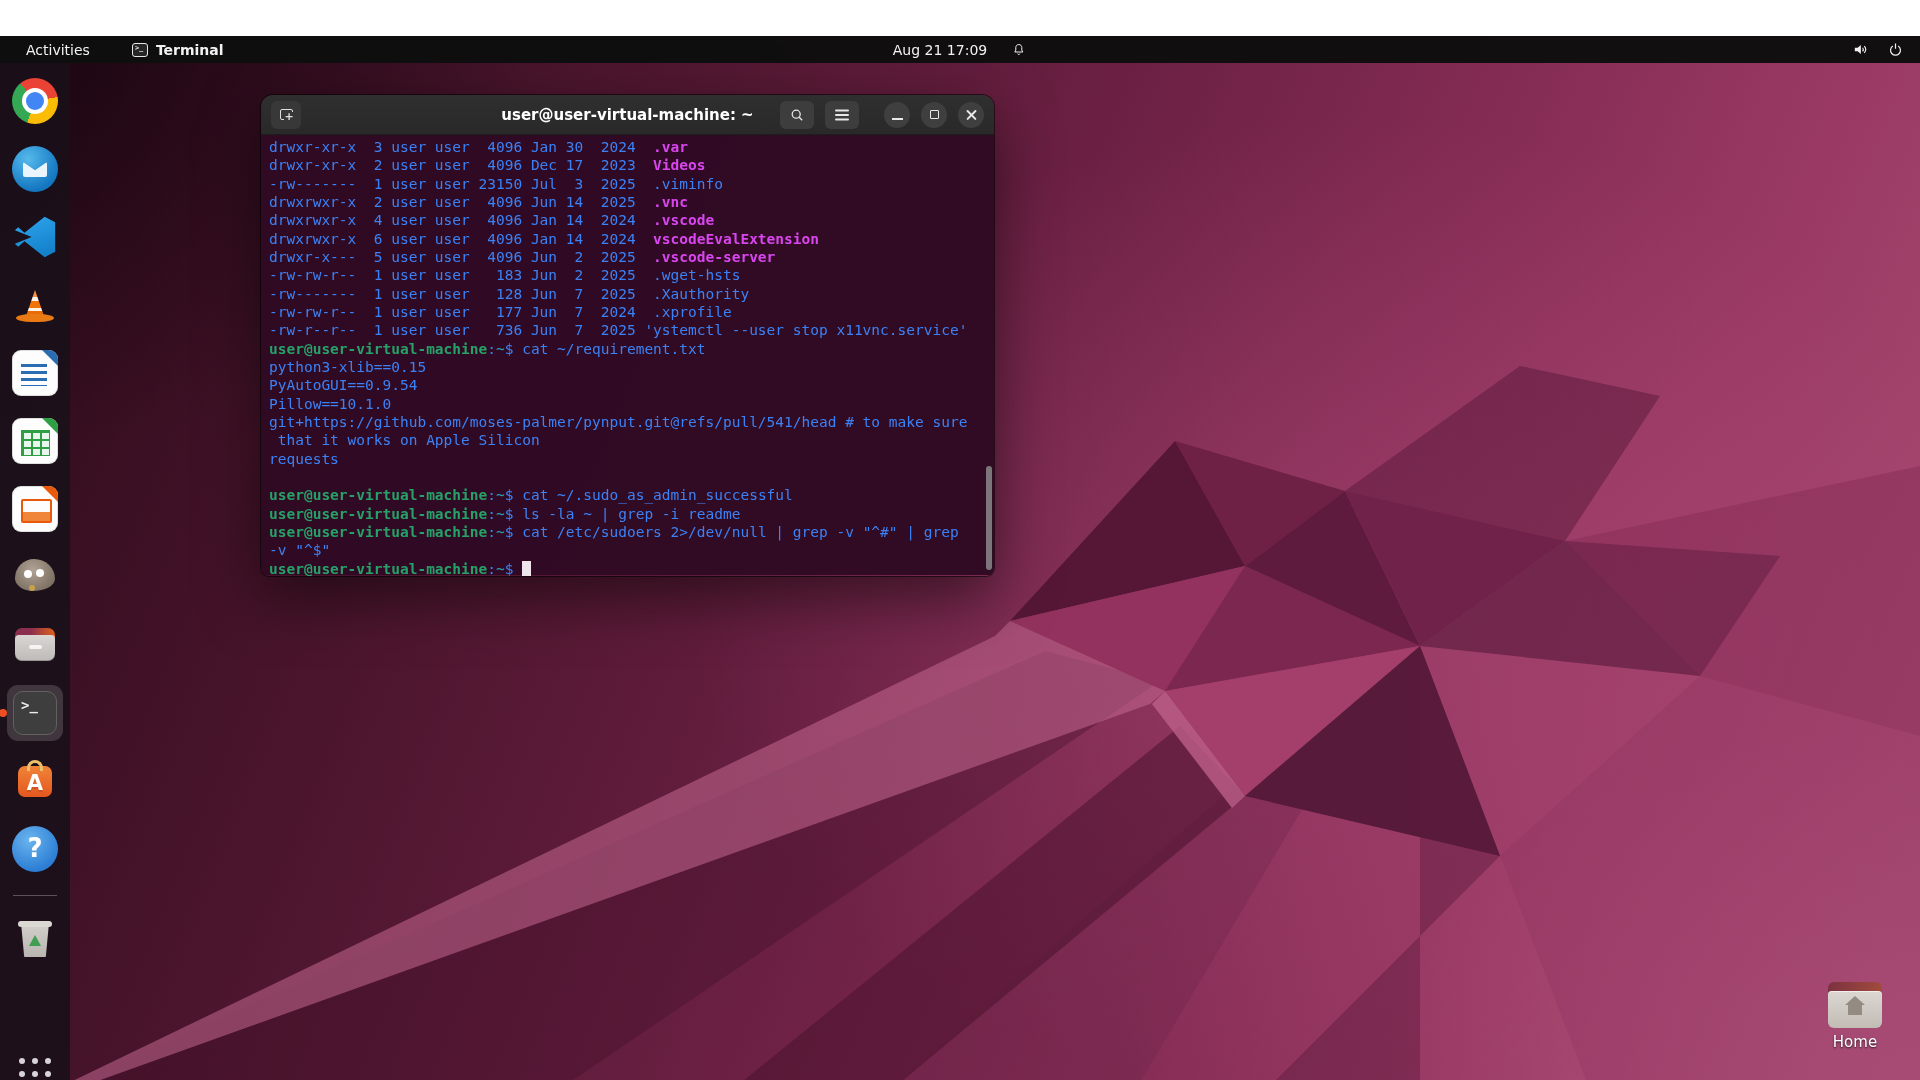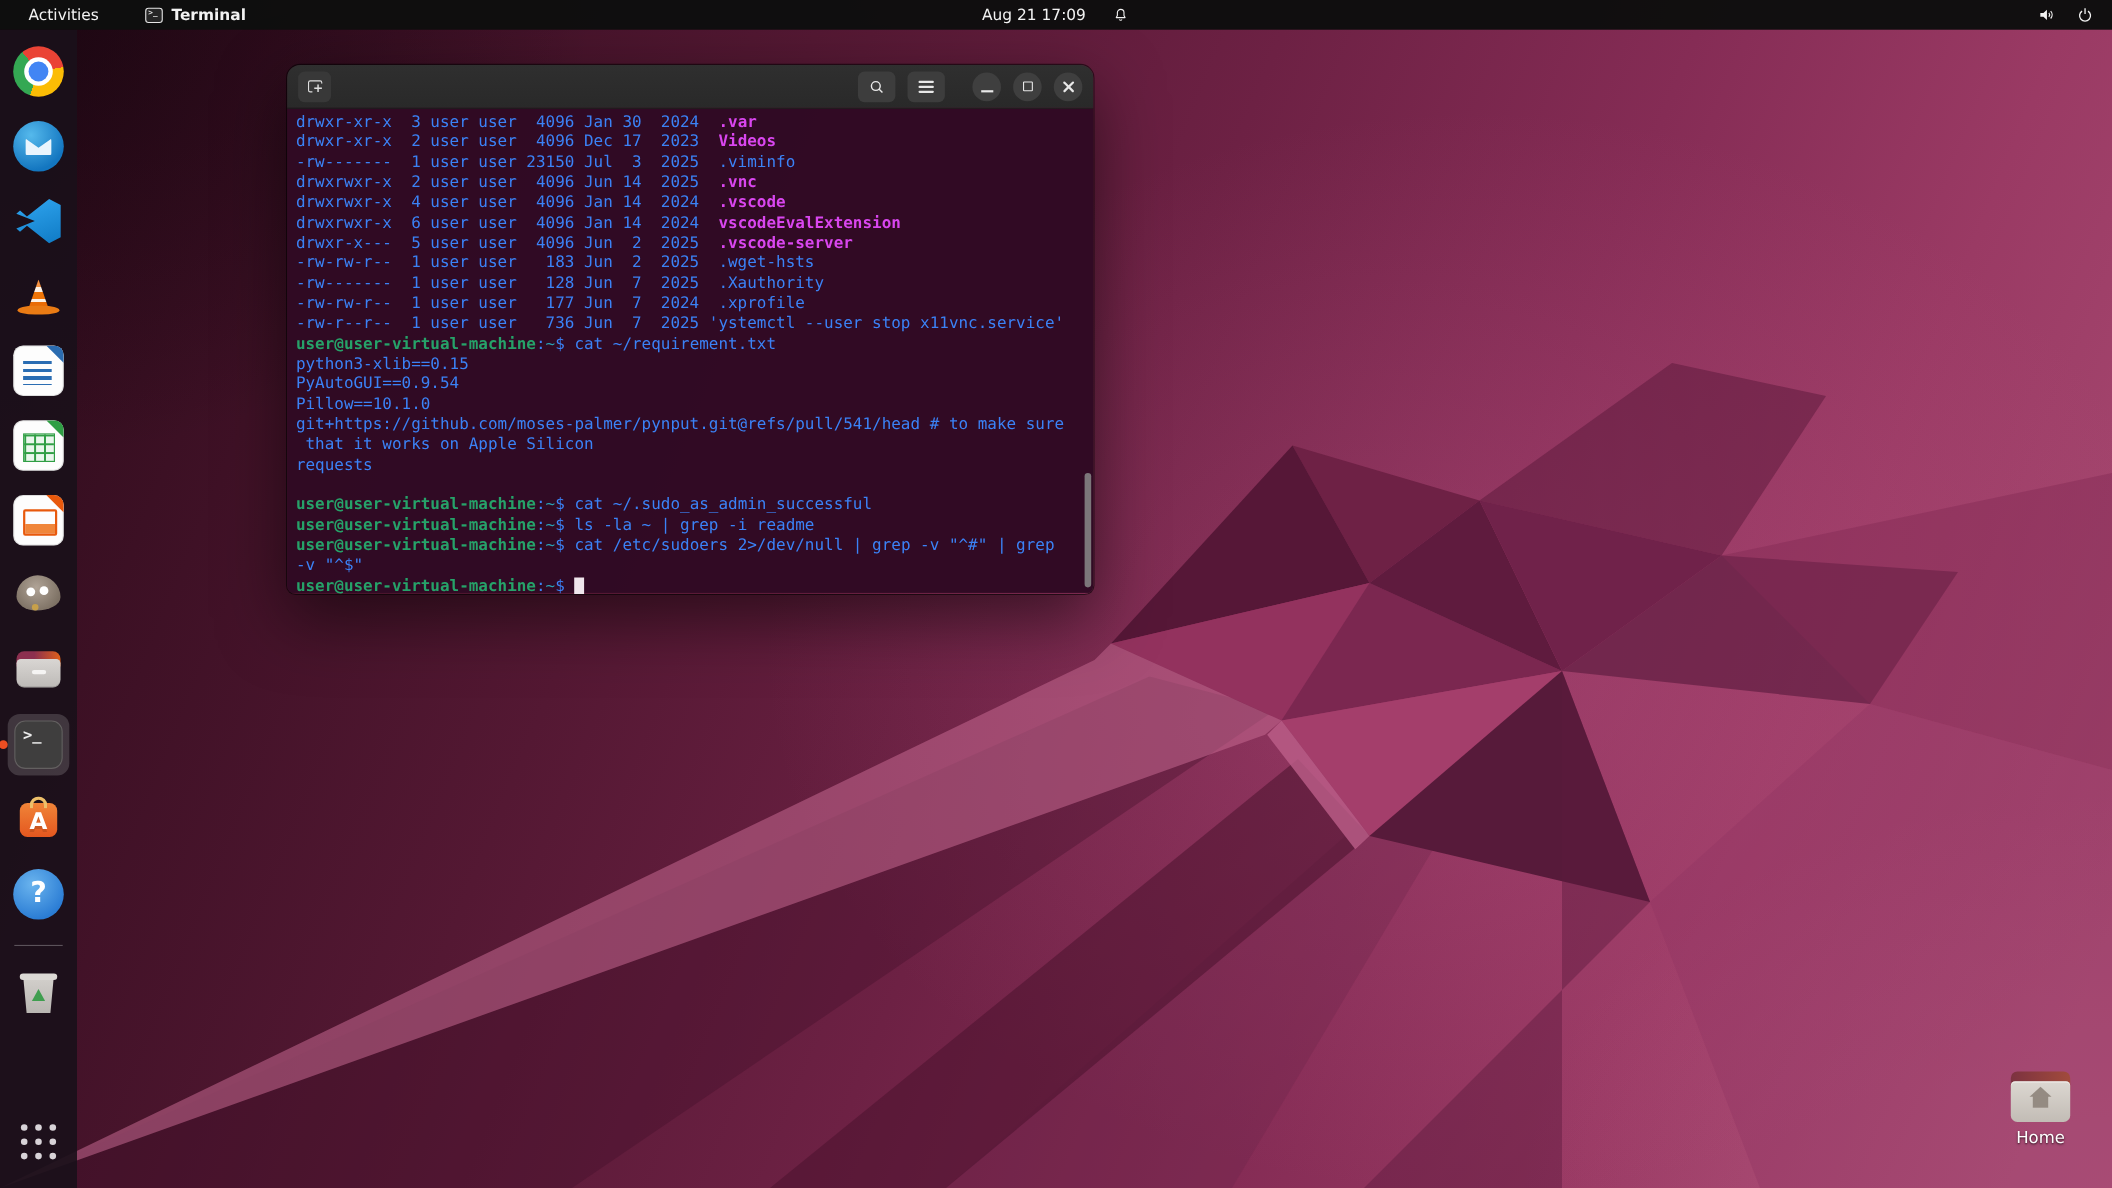--- a/index.html
+++ b/index.html
@@ -6,20 +6,21 @@
   html,body { width:1920px; height:1080px; overflow:hidden; }
   body { font-family:"DejaVu Sans","Liberation Sans",sans-serif; position:relative; }
 
   
   .desktop { position:absolute; inset:0;
     background:
       radial-gradient(900px 700px at 0% 0%, rgba(12,2,10,.55), transparent 60%),
       radial-gradient(1000px 760px at 70% 55%, rgba(199,94,143,.30), transparent 65%),
       radial-gradient(900px 600px at 100% 100%, rgba(219,128,167,.25), transparent 60%),
       linear-gradient(112deg,#2a0a18 0%,#3f1126 16%,#541833 32%,#6d2144 50%,#852c55 66%,#9a3a64 80%,#a84b72 96%);
+    margin-top: 36px;
   }
   .wallpaper-svg { position:absolute; inset:0; }
 
   
   .topbar { position:absolute; top:0; left:0; width:1920px; height:27px;
     background:rgba(14,14,14,.98); display:flex; align-items:center;
     color:#f2f2f2; font-size:14px; z-index:50; }
   .tb-left { display:flex; align-items:center; gap:34px; padding-left:18px; }
   .tb-activities { padding:2px 8px; border-radius:12px; }
   .tb-app { display:flex; align-items:center; gap:8px; font-weight:bold;text-align:center; }
@@ -167,21 +168,21 @@
   .tline { height:18.33px; }
   .seg-fg  { color:#3b82f6; }
   .seg-dir { color:#d946ef; font-weight:bold; }
   .seg-usr { color:#26a269; font-weight:bold; }
   .seg-tld { color:#2aa1b3; }
   .seg-cur { background:#efe6ec; color:#300a24; }
   .term-scrollbar { position:absolute; right:2px; bottom:5px; width:6px; height:104px;
     border-radius:3px; background:#8a8a8a; opacity:.85; }
 
   
-  .home-shortcut { position:absolute; left:1818px; top:974px; width:74px; z-index:20;
+  .home-shortcut { position:absolute; left:1818px; top:946px; width:74px; z-index:20;
     display:flex; flex-direction:column; align-items:center; }
   .home-folder { width:56px; height:46px; position:relative; }
   .home-folder .back { position:absolute; left:1px; top:0; width:54px; height:18px;
     border-radius:6px 6px 0 0; background:linear-gradient(90deg,#7c3240,#a14b3c); }
   .home-folder .front { position:absolute; left:1px; top:9px; width:54px; height:37px;
     border-radius:4px 4px 6px 6px; background:linear-gradient(#dcd7d1,#c2bcb5);
     box-shadow:inset 0 1px 0 rgba(255,255,255,.6); }
   .home-folder .house { position:absolute; left:21px; top:22px; width:14px; height:11px;
     background:#948b82; }
   .home-folder .roof { position:absolute; left:18px; top:14px; width:0; height:0;
@@ -285,20 +286,21 @@
           </span>
         </div></div>
     <div class="dock-spacer"></div>
     <div class="dock-item" style="margin-bottom:14px;">
       <span class="dicon i-appgrid"></span>
     </div>
   </div>
 
   <div class="window">
     <div class="titlebar">
+      <div class="win-title">user@user-virtual-machine: ~</div>
       <div class="tab-new">
         <span class="frame">
             <span class="plus">+</span>
           </span>
       </div>
       <div class="tb-buttons">
         <div class="sq-btn">
           <svg width="16" height="16" viewBox="0 0 20 20">
             <circle cx="9" cy="9" r="5" fill="none" stroke="#e8e8e8" stroke-width="1.6"></circle>
             <line x1="12.8" y1="12.8" x2="16.5" y2="16.5" stroke="#e8e8e8" stroke-width="1.6"></line>

